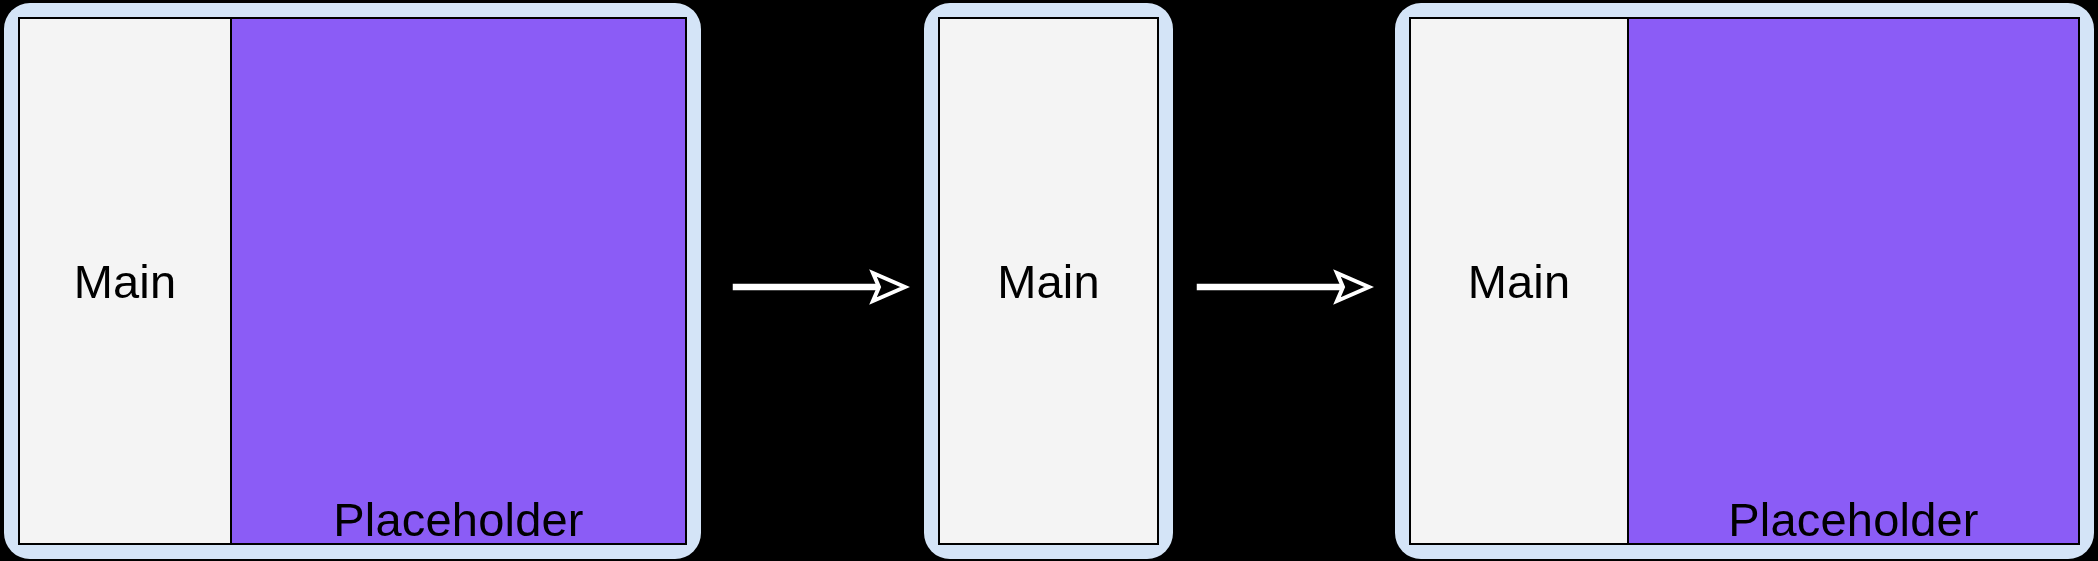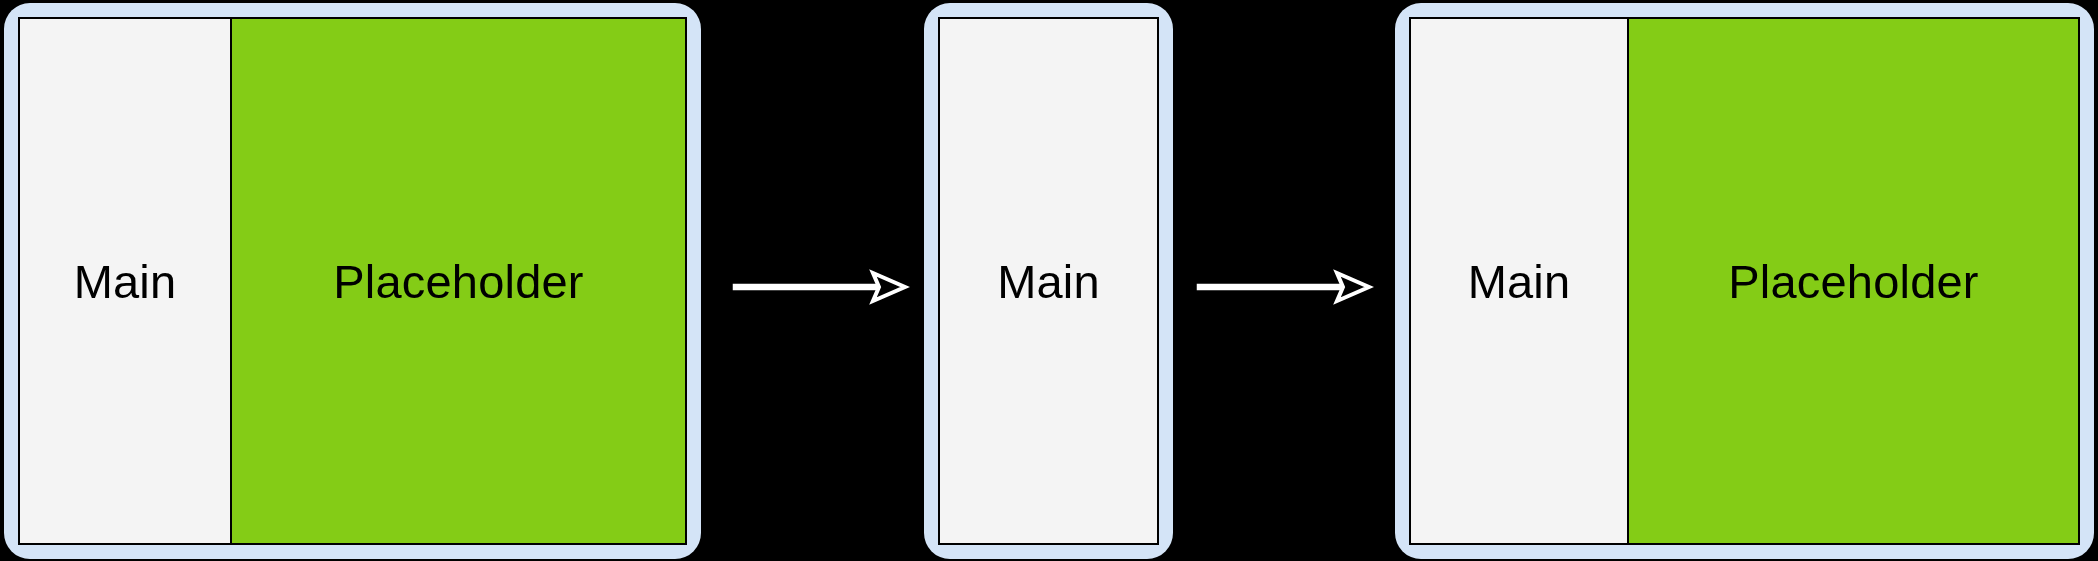--- a/index.html
+++ b/index.html
@@ -56,22 +56,23 @@
   }
 
   .region-main {
     background: #f4f4f4;
     border-right: 2px solid #000000;
   }
   .region-main.solo {
     border-right: none;
   }
   .region-placeholder {
-    background: #84cc16;
+    background: #8b5cf6;
     flex: 1 1 auto;
+    align-items: flex-end;
   }
 
   .region-label {
     font-size: 47px;
     line-height: 1;
     color: #000000;
     letter-spacing: 0.2px;
     white-space: nowrap;
     font-weight: 400;
   }

